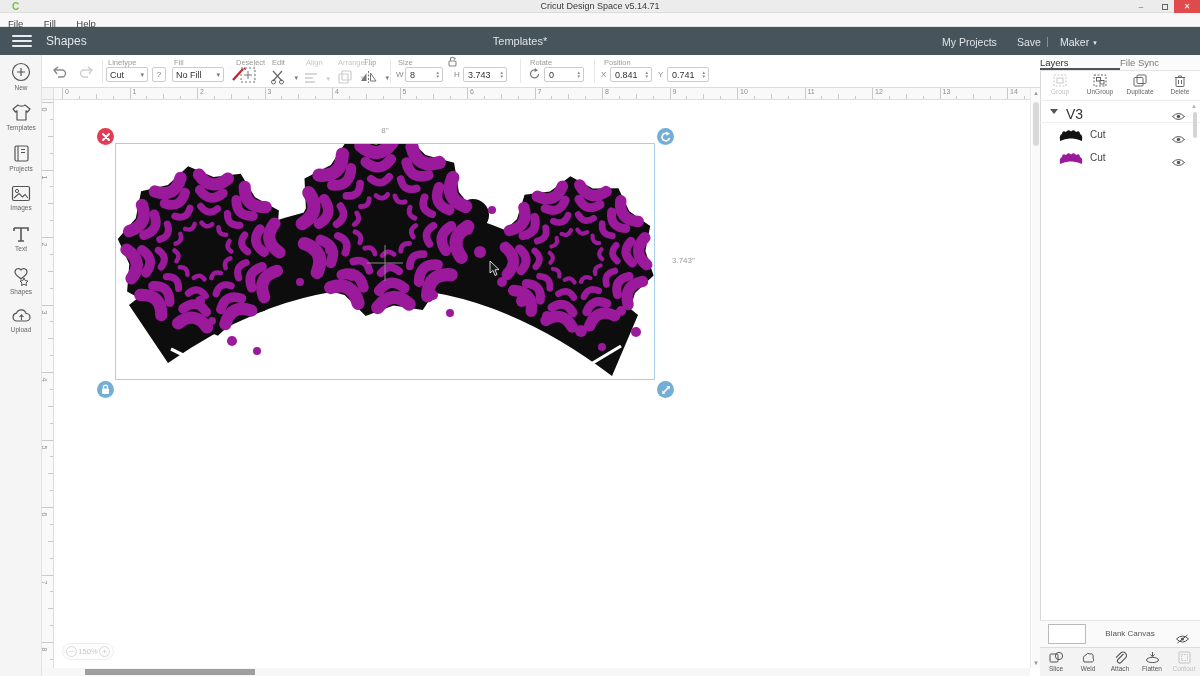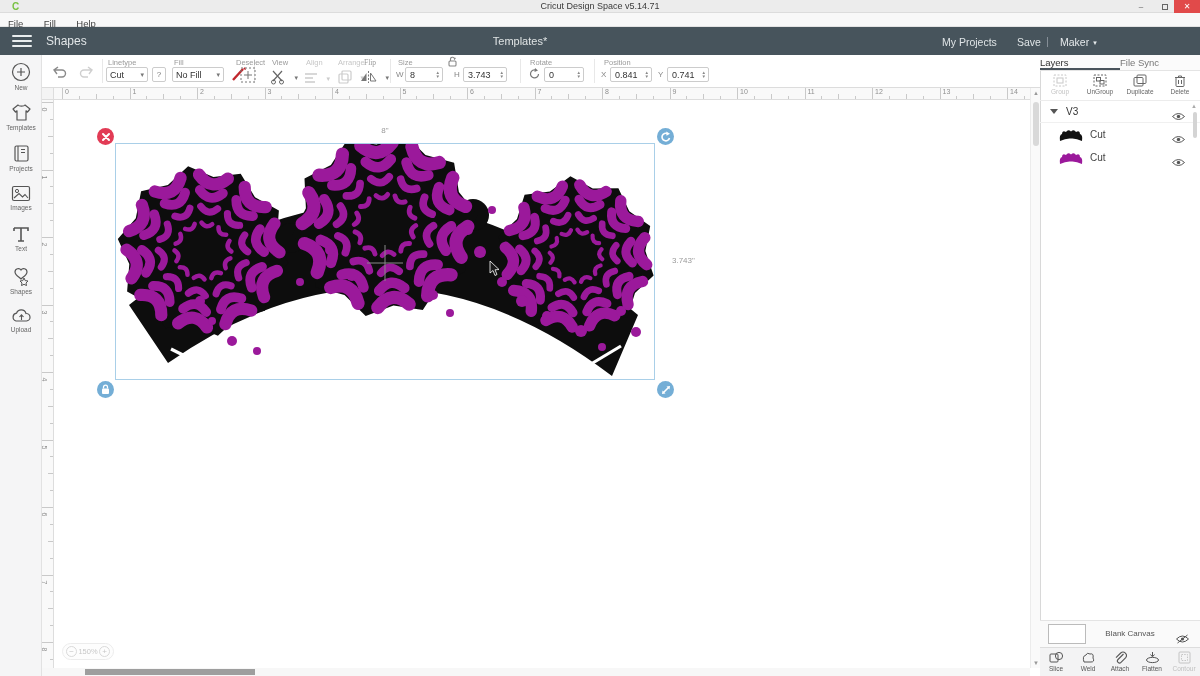--- a/index.html
+++ b/index.html
@@ -101,21 +101,21 @@
   #panel-tabs { left:1040px; top:55px; width:160px; height:16px; background:#fbfbfb; border-bottom:1px solid #e4e4e4; display:flex; }
   .panel-tab { width:80px; text-align:left; font-size:9.5px; color:#777; line-height:15px; }
   .panel-tab.active { color:#333; border-bottom:2px solid #4a545c; }
   #layer-actions { left:1040px; top:71px; width:160px; height:30px; border-bottom:1px solid #ececec; display:flex; }
   .layer-action { width:40px; text-align:center; padding-top:3px; }
   .layer-action svg { display:block; margin:0 auto; }
   .layer-action .la-lbl { font-size:6.5px; color:#666; margin-top:1px; }
   .layer-action.dis .la-lbl { color:#c4c4c4; }
   #group-row { left:1040px; top:101px; width:160px; height:22px; border-bottom:1px solid #f0f0f0; }
   #group-caret { position:absolute; left:10px; top:8px; width:0; height:0; border-left:4px solid transparent; border-right:4px solid transparent; border-top:5px solid #555; }
-  #group-name { position:absolute; left:26px; top:5px; font-size:10px; color:#333; }
+  #group-name { position:absolute; left:26px; top:5px; font-size:14px; color:#333; }
   .eye { position:absolute; left:132px; }
   .layer-row { left:1040px; top:0; width:160px; height:23px; }
   .layer-thumb { position:absolute; left:18px; top:5px; }
   .layer-name { position:absolute; left:50px; top:6px; font-size:10px; color:#444; }
   #panel-scroll-arrow { left:1191px; top:103px; font-size:6px; color:#aaa; }
   #panel-scroll-thumb { left:1193px; top:112px; width:4px; height:26px; background:#d4d4d4; border-radius:2px; }
   #mat-row { left:1040px; top:620px; width:160px; height:27px; background:#fafafa; border-top:1px solid #e4e4e4; }
   #mat-swatch { position:absolute; left:8px; top:3px; width:38px; height:20px; background:#fff; border:1px solid #bbb; }
   #mat-label { position:absolute; left:52px; top:8px; width:76px; text-align:center; font-size:8px; color:#555; }
   #bottom-actions { left:1040px; top:647px; width:160px; height:29px; background:#f3f3f4; border-top:1px solid #ddd; display:flex; }
@@ -192,21 +192,21 @@
     <div class="vsep" style="left:212px;"></div>
 
     <span class="tb-lbl" style="left:194px;">Deselect</span>
     <span class="tbicon" style="left:198px;top:12px;">
       <svg width="16" height="16" viewBox="0 0 16 16">
           <rect x="1" y="1" width="14" height="14" fill="none" stroke="#777" stroke-width="1" stroke-dasharray="2,2"></rect>
           <path d="M8 4 V12 M4 8 H12" stroke="#777" stroke-width="1"></path>
         </svg>
     </span>
 
-    <span class="tb-lbl" style="left:230px;">View</span>
+    <span class="tb-lbl" style="left:230px;">Edit</span>
     <span class="tbicon chev" style="left:228px;top:12px;color:#777;">
       <svg width="16" height="16" viewBox="0 0 16 16" style="display:inline-block;vertical-align:middle;">
           <path d="M3 2 L12 12 M12 2 L3 12" stroke="#666" stroke-width="1.2" fill="none"></path>
           <circle cx="3.5" cy="13" r="2" fill="none" stroke="#666"></circle>
           <circle cx="11.5" cy="13" r="2" fill="none" stroke="#666"></circle>
         </svg>
     </span>
 
     <span class="tb-lbl dis" style="left:264px;">Align</span>
     <span class="tbicon chev" style="left:262px;top:13px;color:#ccc;">

